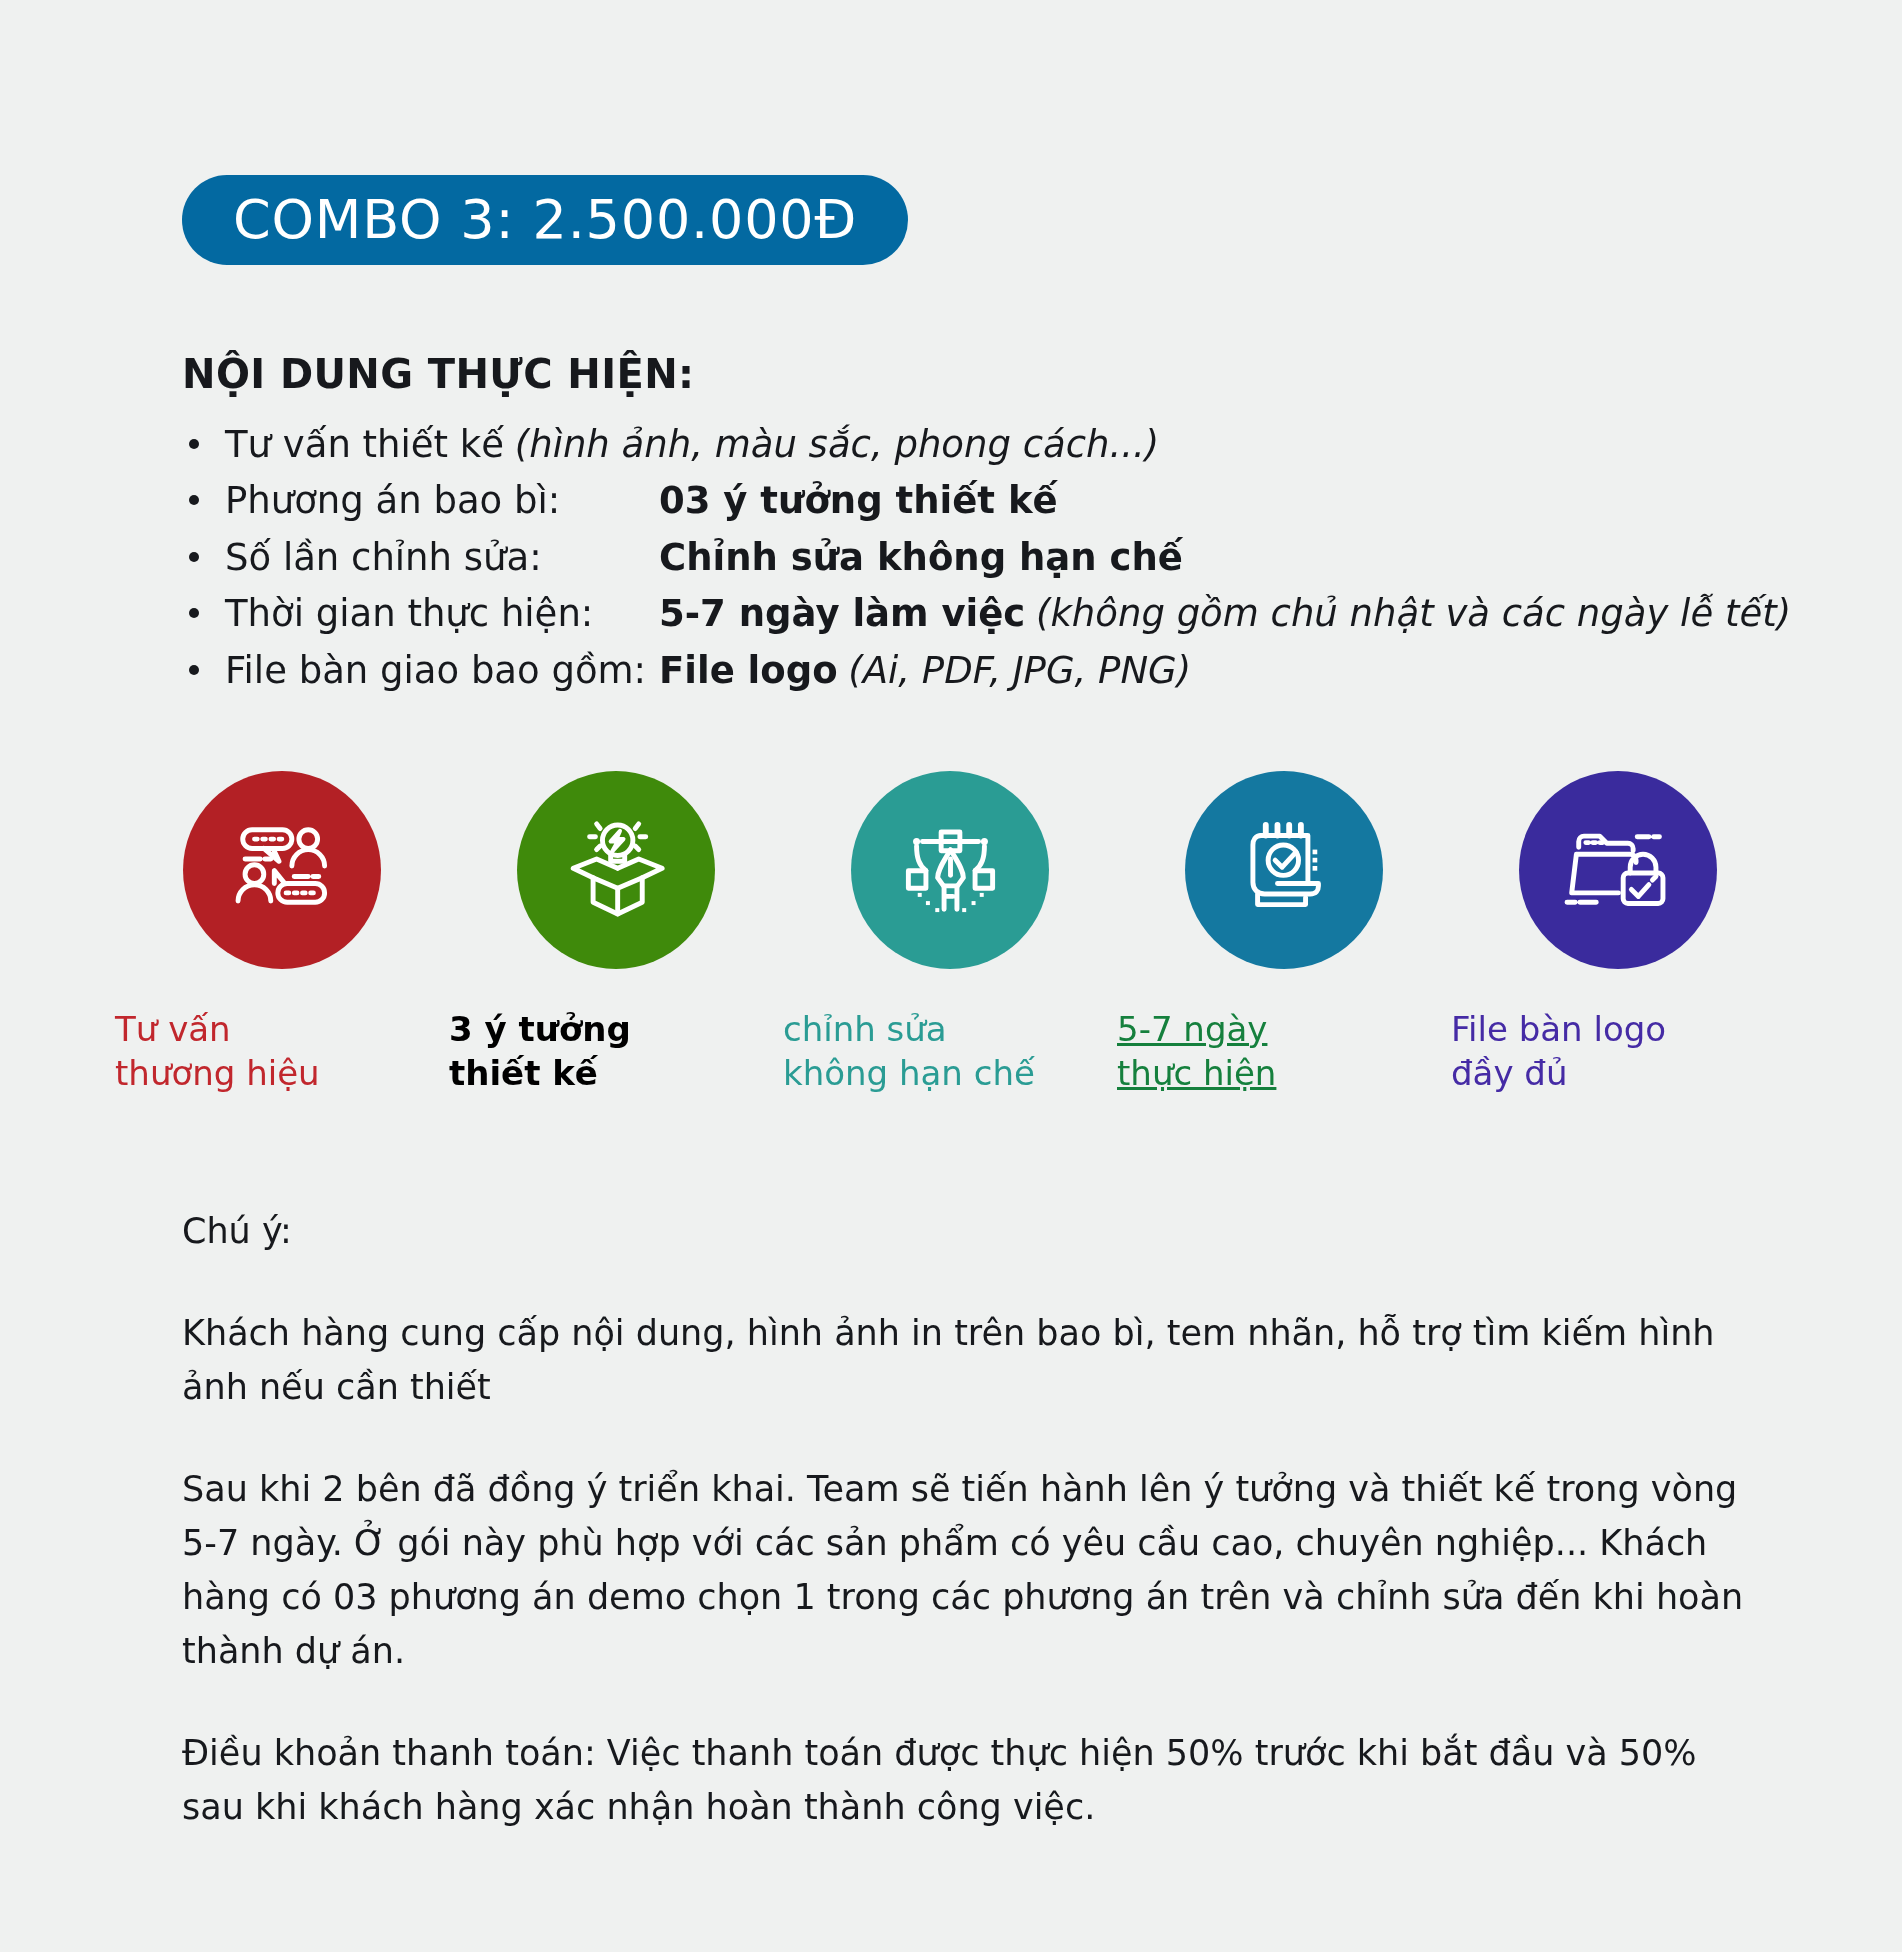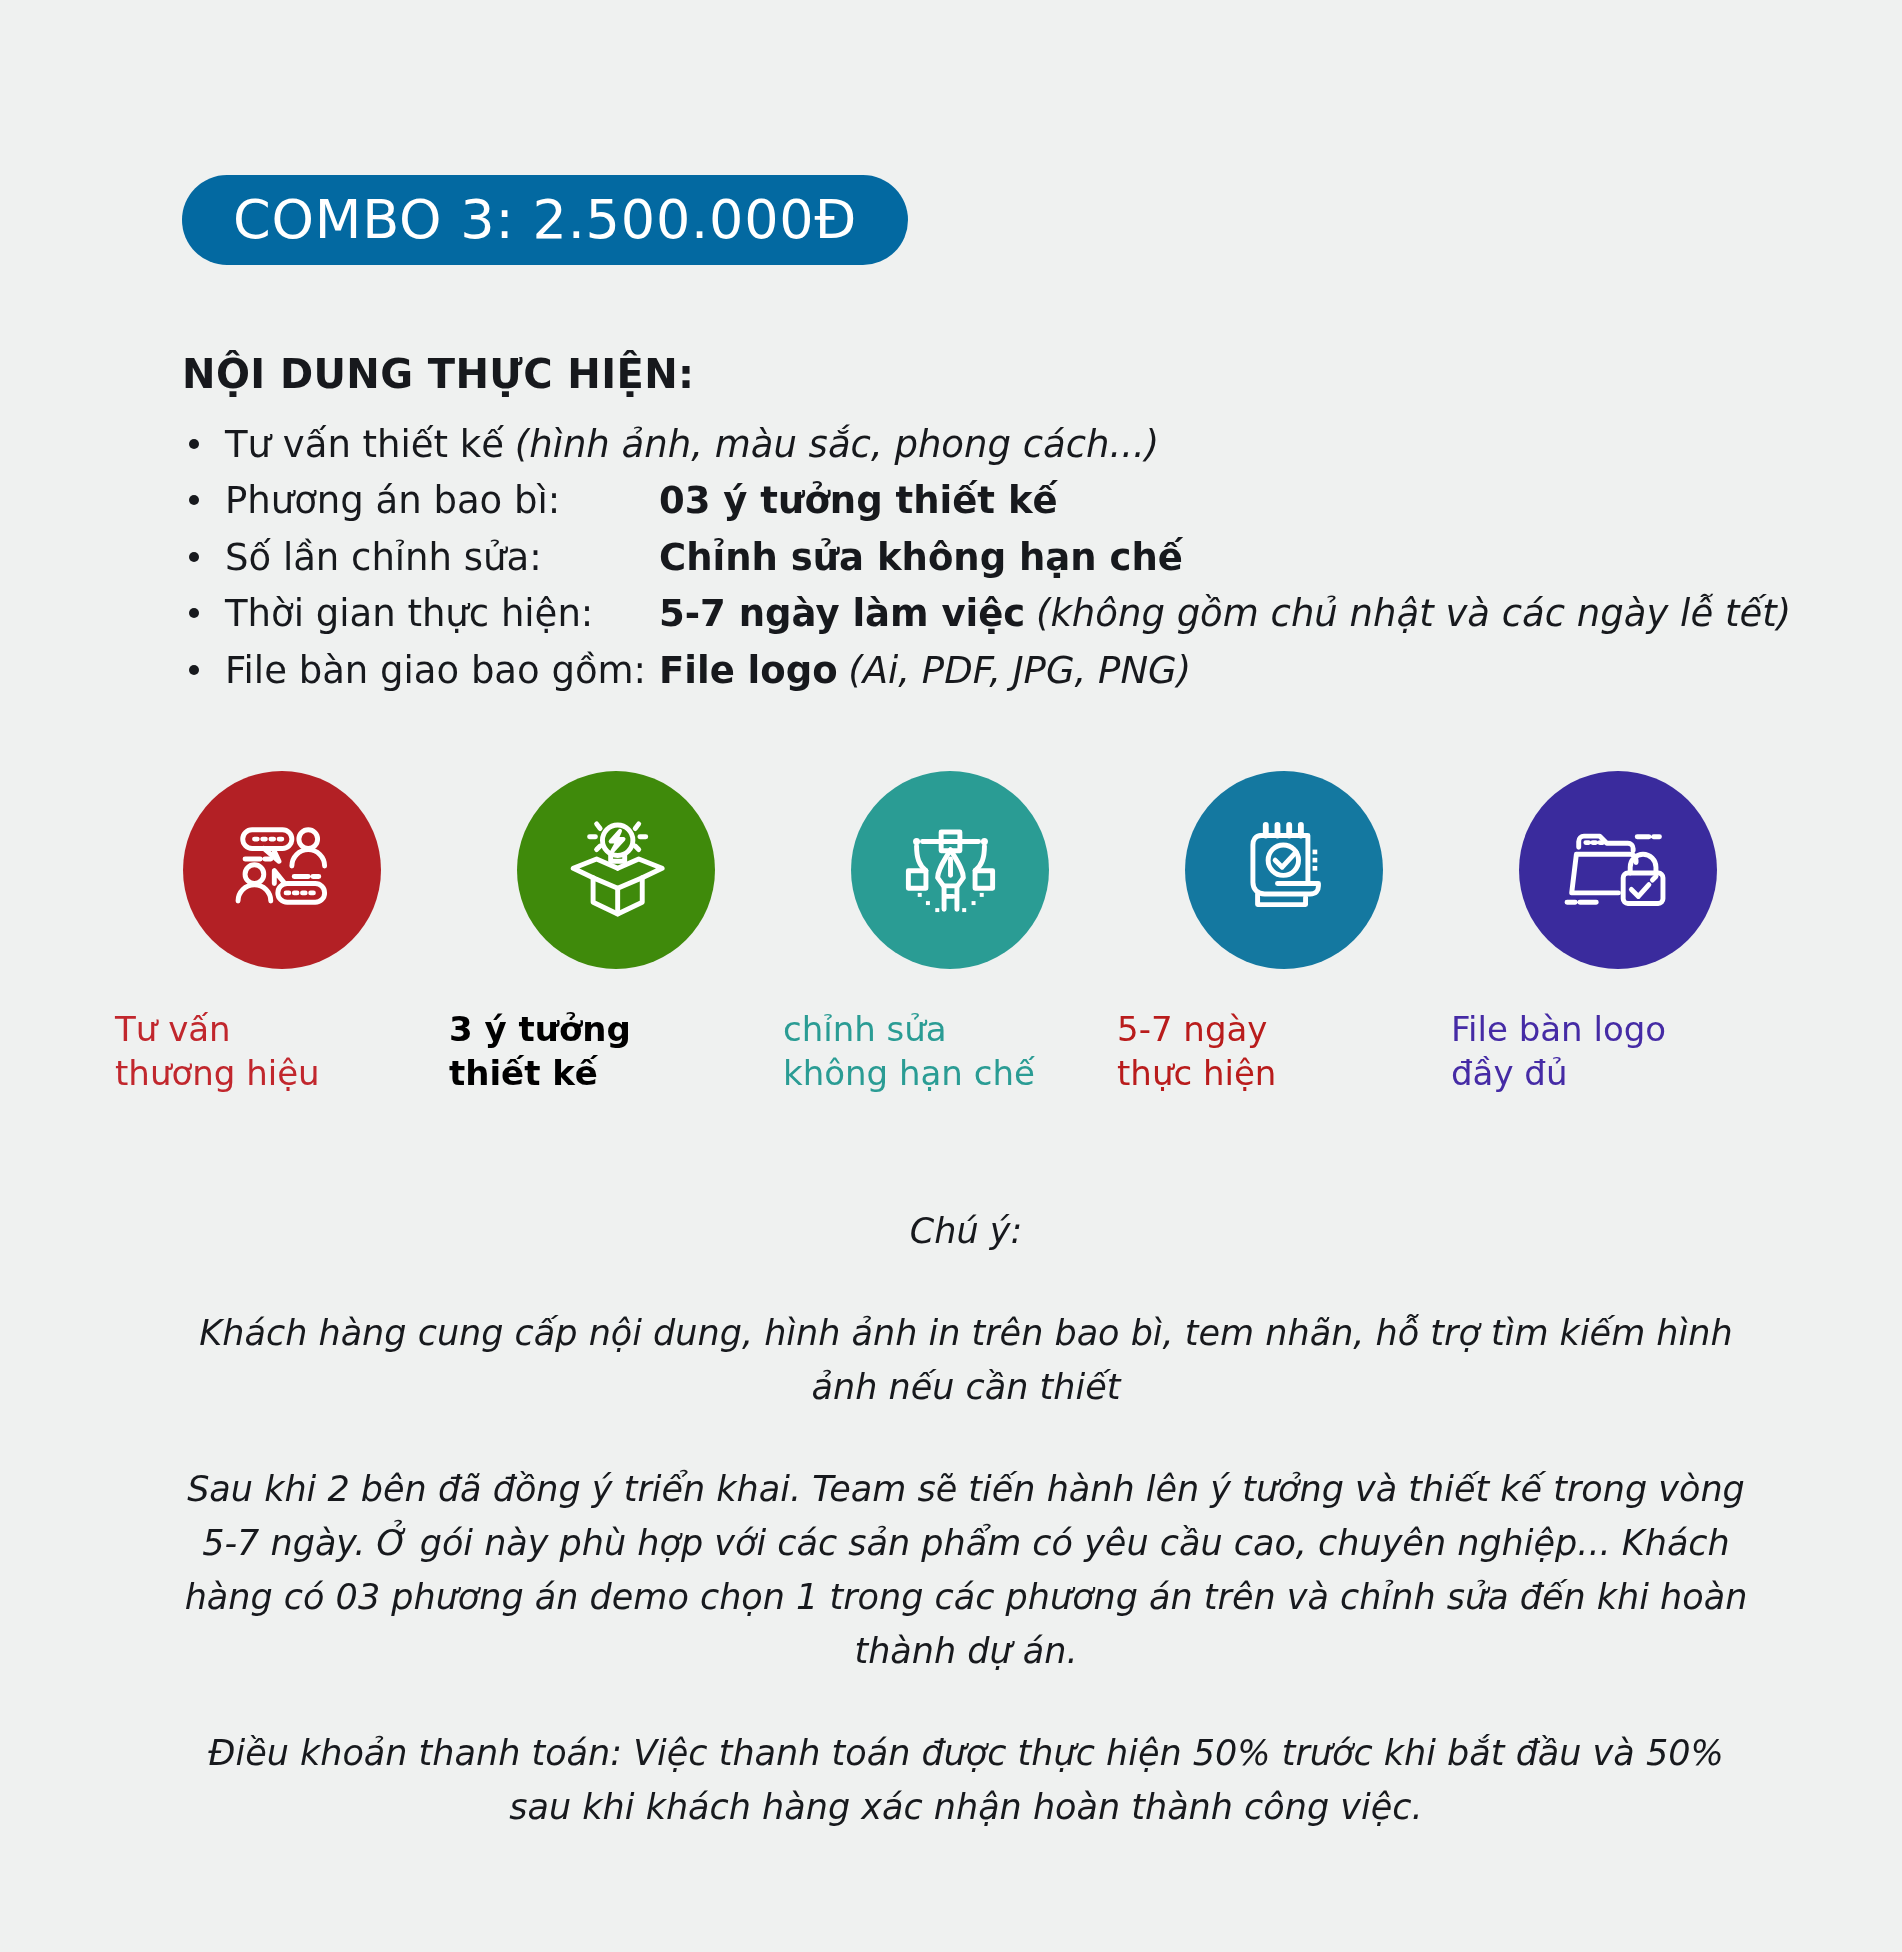--- a/index.html
+++ b/index.html
@@ -54,23 +54,22 @@
     margin:0 auto;display:flex;align-items:center;justify-content:center;
   }
   .circle svg{width:117px;height:117px;display:block;}
   .f-label{
     margin-top:38px;font-size:34px;line-height:44px;font-weight:normal;
   }
 
   
   .notes{
     margin-top:109px;
-    font-style:italic;font-size:35px;line-height:54px;
+    font-size:35px;line-height:54px;
     max-width:1572px;
-    text-align:center;
   }
   .notes p{margin:0 0 48px 0;}
 </style>
 </head>
 <body>
 
 <div class="content">
 
   <div class="badge">COMBO 3: 2.500.000Đ</div>
 
@@ -169,21 +168,21 @@
             <path d="M30 21 C25 21 23 25 23 29 V61 C23 67 27 71 33 71 H72 C77 71 79 68 79 64 V62 H44"></path>
             <path d="M27 71 V80 H68 V74"></path>
             <circle cx="49" cy="42" r="13"></circle>
             <path d="M42 42 l6 6 12 -13"></path>
             <rect x="74" y="33" width="4" height="4" fill="#fff" stroke="none"></rect>
             <rect x="74" y="40" width="4" height="4" fill="#fff" stroke="none"></rect>
             <rect x="74" y="47" width="4" height="4" fill="#fff" stroke="none"></rect>
           </g>
         </svg>
       </div>
-      <div class="f-label" style="color: #b91c1c;">
+      <div class="f-label" style="color: #15803d; text-decoration: underline;">
         <span>5-7 ngày</span><br>
         <span>thực hiện</span>
       </div>
     </div>
 
     <div class="feature">
       <div class="circle" style="background-color: rgb(58, 43, 157);">
         <svg viewBox="0 0 100 100">
           <g fill="none" stroke="#fff" stroke-width="4.2" stroke-linecap="round" stroke-linejoin="round">
             <path d="M16 31 V26 c0 -2.5 2 -4.5 4.5 -4.5 H34 l6 6 H58 c2.5 0 4.5 2 4.5 4.5 V34"></path>

